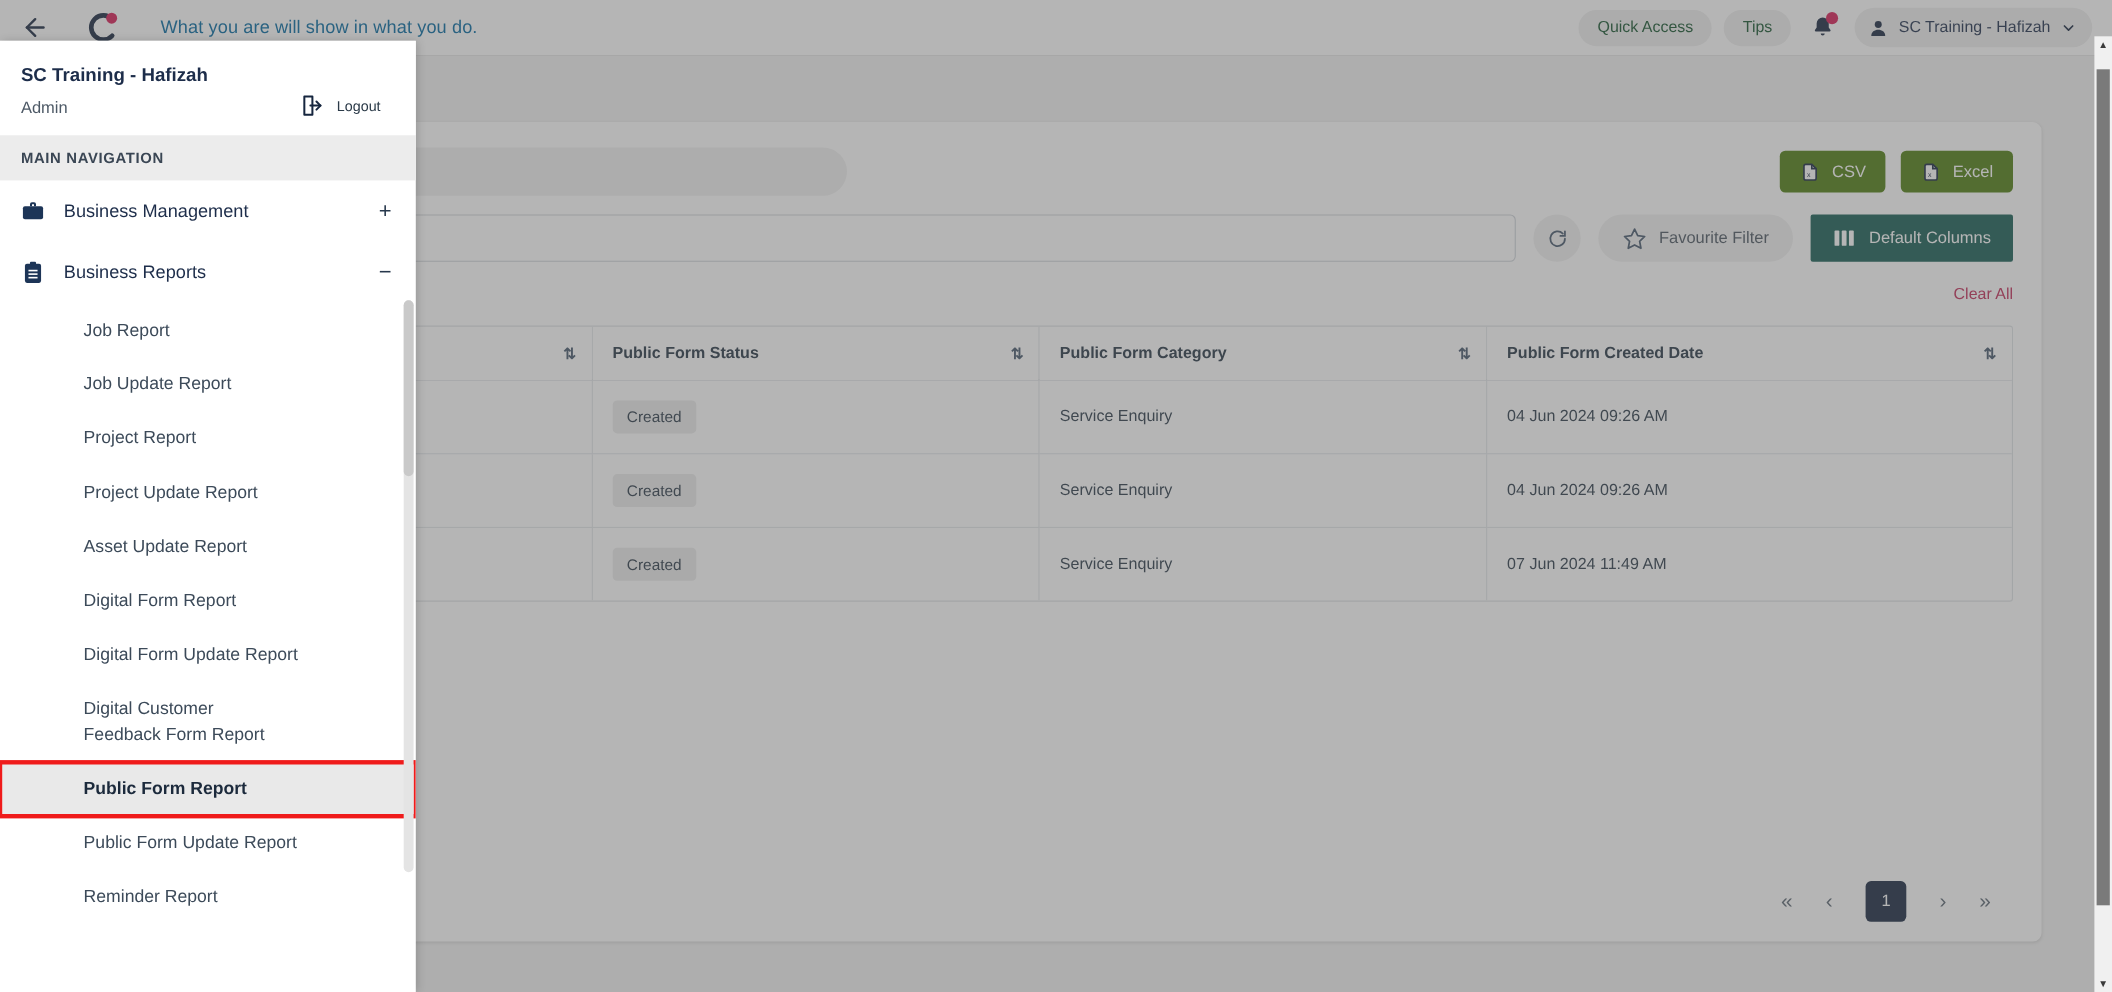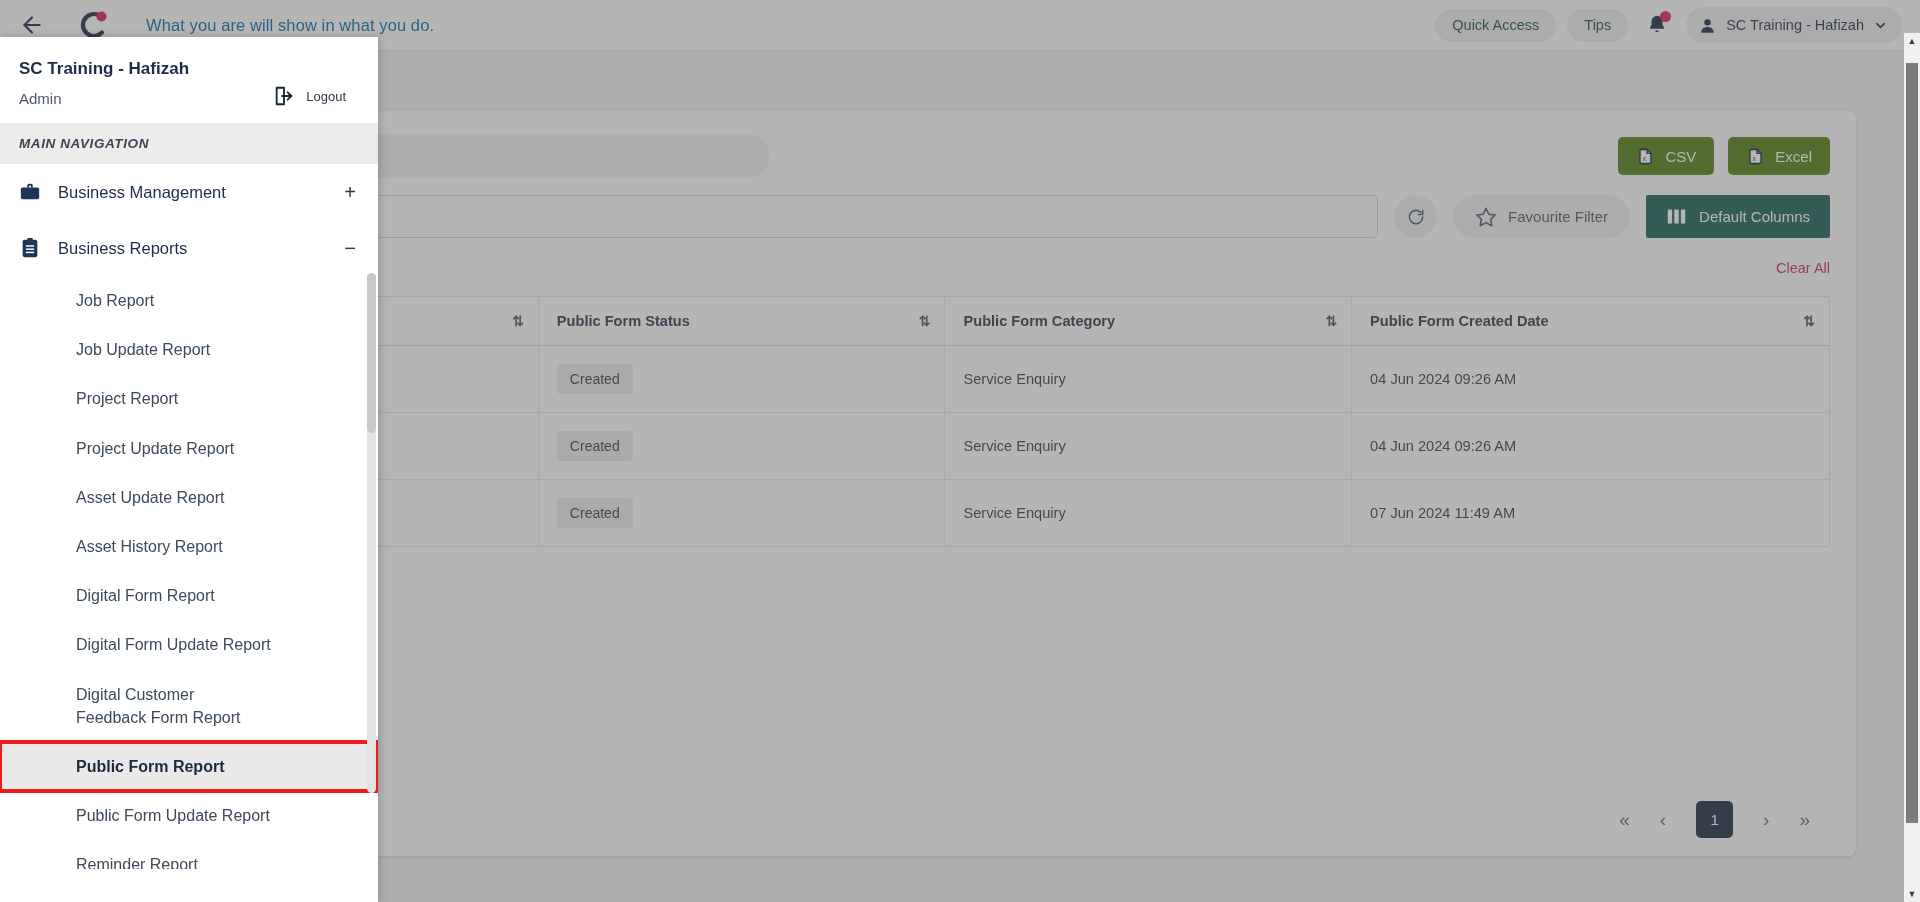--- a/index.html
+++ b/index.html
@@ -131,21 +131,21 @@
     background:#ffffff; z-index:50; overflow:hidden;
     box-shadow:2px 0 8px rgba(0,0,0,.18);
   }
   .drawer-head { padding:22px 22px 16px 19px; background:#fff; }
   .drawer-org { font-size:17px; font-weight:bold; color:#1d2d4a; }
   .drawer-sub-row { display:flex; align-items:flex-end; margin-top:6px; }
   .drawer-role { font-size:15px; color:#4d5966; }
   .logout { margin-left:auto; display:flex; align-items:center; gap:11px; font-size:13px; color:#2b3a48; cursor:pointer; padding-right:10px;}
   .nav-title {
     background:#ececec; padding:13px 19px; font-size:13.5px; font-weight:bold;
-    color:#3a4654; letter-spacing:.6px;font-style:italic;
+    color:#3a4654; letter-spacing:.6px;
   }
   .nav-scroll { height:705px; overflow:hidden; position:relative; }
   .nav-group {
     display:flex; align-items:center; gap:17px; padding:17px 22px 17px 19px;
     font-size:16.5px; color:#1d2d4a; cursor:pointer;
   }
   .nav-group .plusminus { margin-left:auto; font-size:20px; color:#27384c; line-height:1; }
   .nav-sub {
     padding:13px 22px 13px 76px; font-size:16px; color:#3c4a59; cursor:pointer; line-height:1.45;
   }
@@ -384,21 +384,20 @@
         </span>
         <span>Business Reports</span>
         <span class="plusminus">−</span>
       </div>
 
       <div class="nav-sub">Job Report</div>
       <div class="nav-sub">Job Update Report</div>
       <div class="nav-sub">Project Report</div>
       <div class="nav-sub">Project Update Report</div>
       <div class="nav-sub">Asset Update Report</div>
-      <div class="nav-sub">Asset History Report</div>
       <div class="nav-sub">Digital Form Report</div>
       <div class="nav-sub">Digital Form Update Report</div>
       <div class="nav-sub" style="width:290px">Digital Customer Feedback Form Report</div>
       <div class="nav-sub active">Public Form Report</div>
       <div class="nav-sub">Public Form Update Report</div>
       <div class="nav-sub">Reminder Report</div>
     </div>
 
     <div class="drawer-sb">
       <div class="th"></div>

